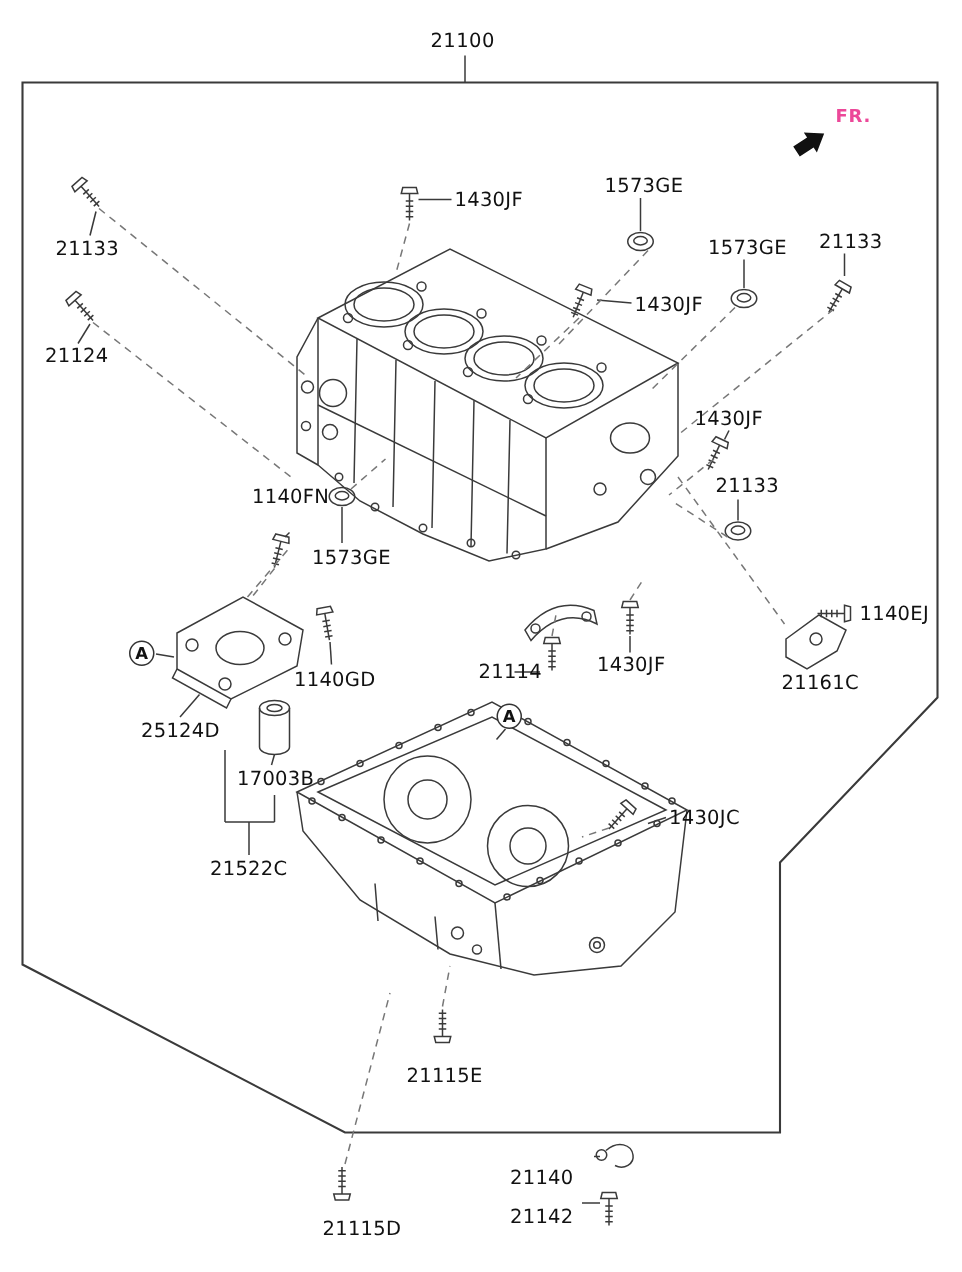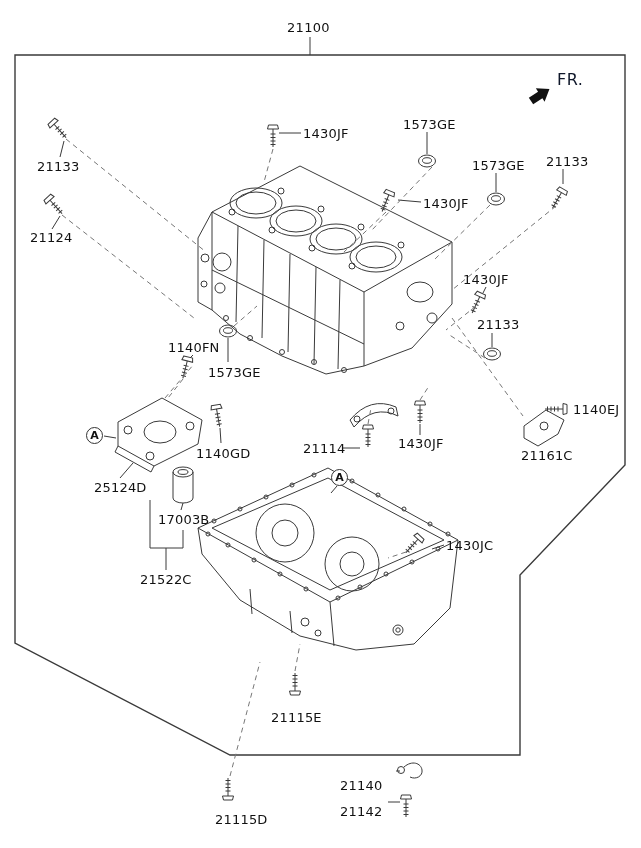--- a/index.html
+++ b/index.html
@@ -3,21 +3,21 @@
 <meta charset="utf-8">
 <style>
   html,body{margin:0;padding:0;background:#ffffff;}
   .stage{
     position:relative;width:641px;height:848px;background:#ffffff;overflow:hidden;
     font-family:"DejaVu Sans","Liberation Sans",sans-serif;
   }
   .stage svg{position:absolute;left:0;top:0;}
   .lbl{position:absolute;font-size:13px;color:#111;white-space:nowrap;letter-spacing:.2px;}
   .title{position:absolute;font-size:13px;color:#111;letter-spacing:.3px;}
-  .fr{position:absolute;font-size:16px;font-weight:normal;color:#0f172a;letter-spacing:.5px;}
+  .fr{position:absolute;font-size:12px;font-weight:bold;color:#ec4899;letter-spacing:.5px;}
   .marker{
     position:absolute;width:17px;height:17px;border:1.4px solid #333;border-radius:50%;
     font-size:11px;font-weight:bold;color:#111;display:flex;align-items:center;justify-content:center;
     background:#fff;box-sizing:border-box;
   }
 </style>
 </head>
 <body>
 
 <div class="stage">
@@ -220,26 +220,26 @@
 
   <div class="lbl" style="left:37px;top:159px">21133</div>
   <div class="lbl" style="left:303px;top:126px">1430JF</div>
   <div class="lbl" style="left:403px;top:117px">1573GE</div>
   <div class="lbl" style="left:472px;top:158px">1573GE</div>
   <div class="lbl" style="left:546px;top:154px">21133</div>
   <div class="lbl" style="left:30px;top:230px">21124</div>
   <div class="lbl" style="left:423px;top:196px">1430JF</div>
   <div class="lbl" style="left:463px;top:272px">1430JF</div>
   <div class="lbl" style="left:477px;top:317px">21133</div>
-  <div class="lbl" style="left:168px;top:340px">1140FN</div>
+  <div class="lbl" style="left:168px;top:324px">1140FN</div>
   <div class="lbl" style="left:208px;top:365px">1573GE</div>
   <div class="lbl" style="left:573px;top:402px">1140EJ</div>
   <div class="lbl" style="left:521px;top:448px">21161C</div>
   <div class="lbl" style="left:196px;top:446px">1140GD</div>
-  <div class="lbl" style="left:303px;top:441px">21114</div>
+  <div class="lbl" style="left:319px;top:441px">21114</div>
   <div class="lbl" style="left:398px;top:436px">1430JF</div>
   <div class="lbl" style="left:94px;top:480px">25124D</div>
   <div class="lbl" style="left:158px;top:512px">17003B</div>
   <div class="lbl" style="left:140px;top:572px">21522C</div>
   <div class="lbl" style="left:446px;top:538px">1430JC</div>
   <div class="lbl" style="left:271px;top:710px">21115E</div>
   <div class="lbl" style="left:215px;top:812px">21115D</div>
   <div class="lbl" style="left:340px;top:804px">21142</div>
   <div class="lbl" style="left:340px;top:778px">21140</div>
 

